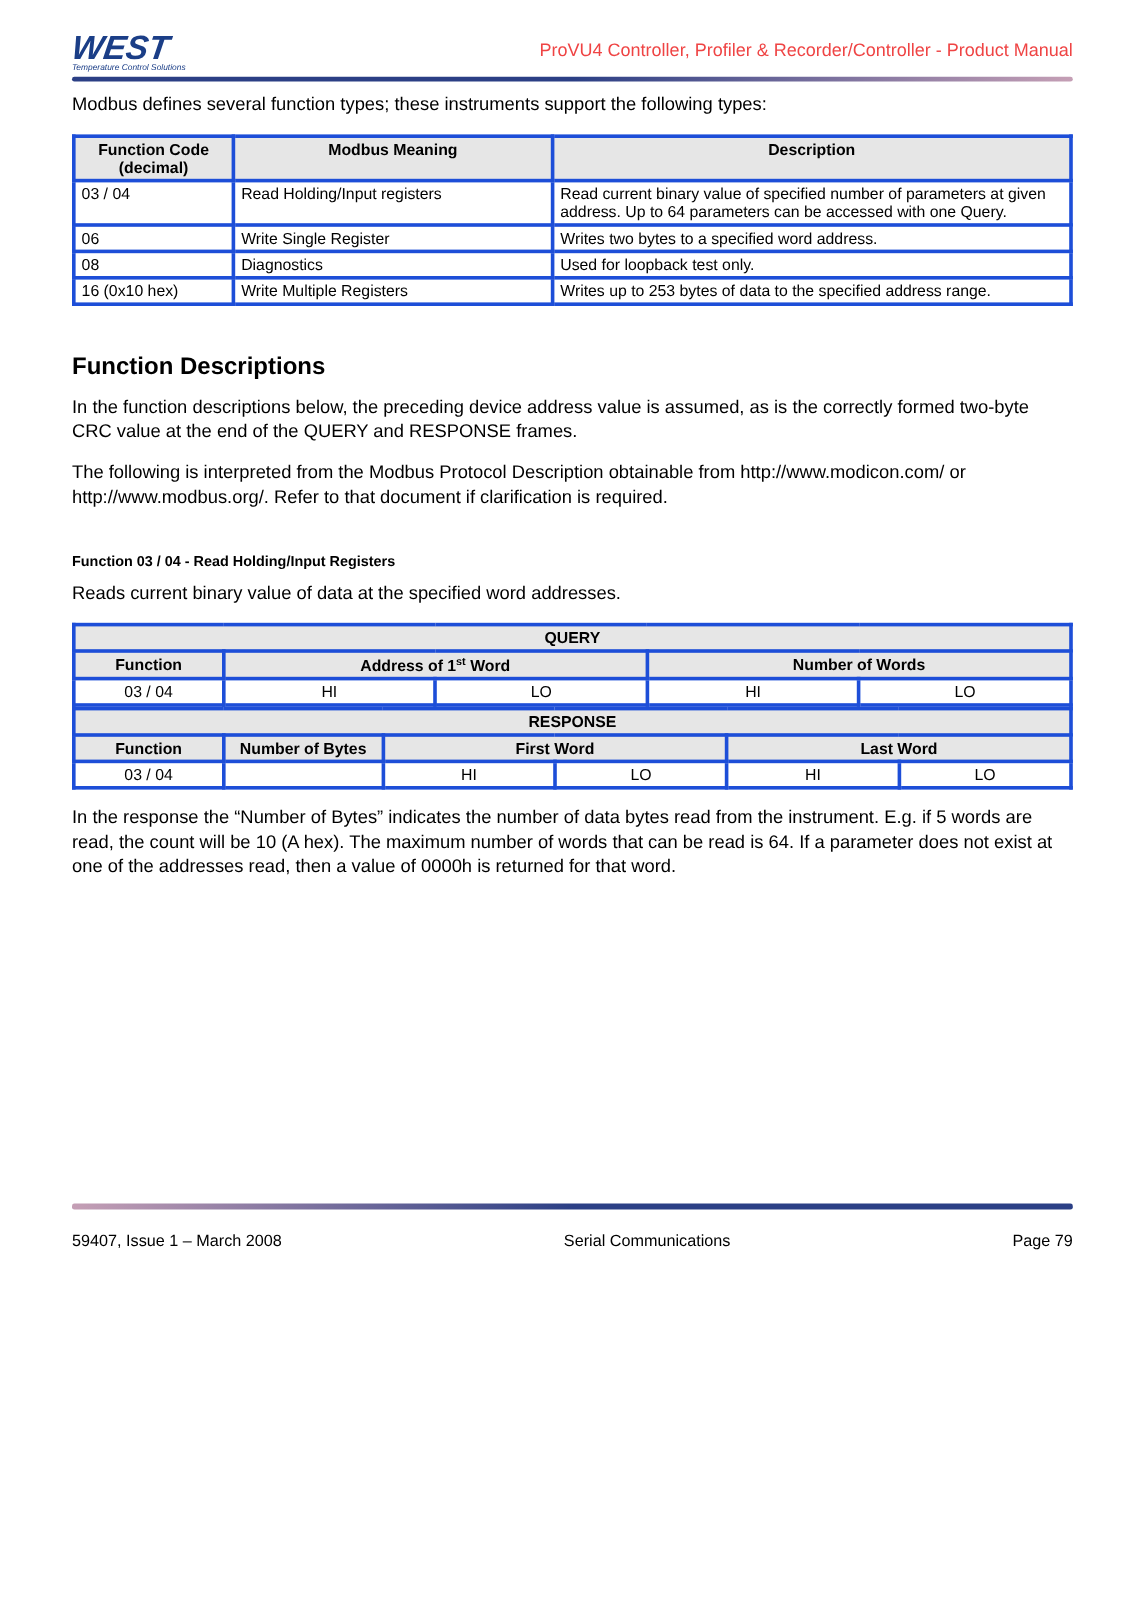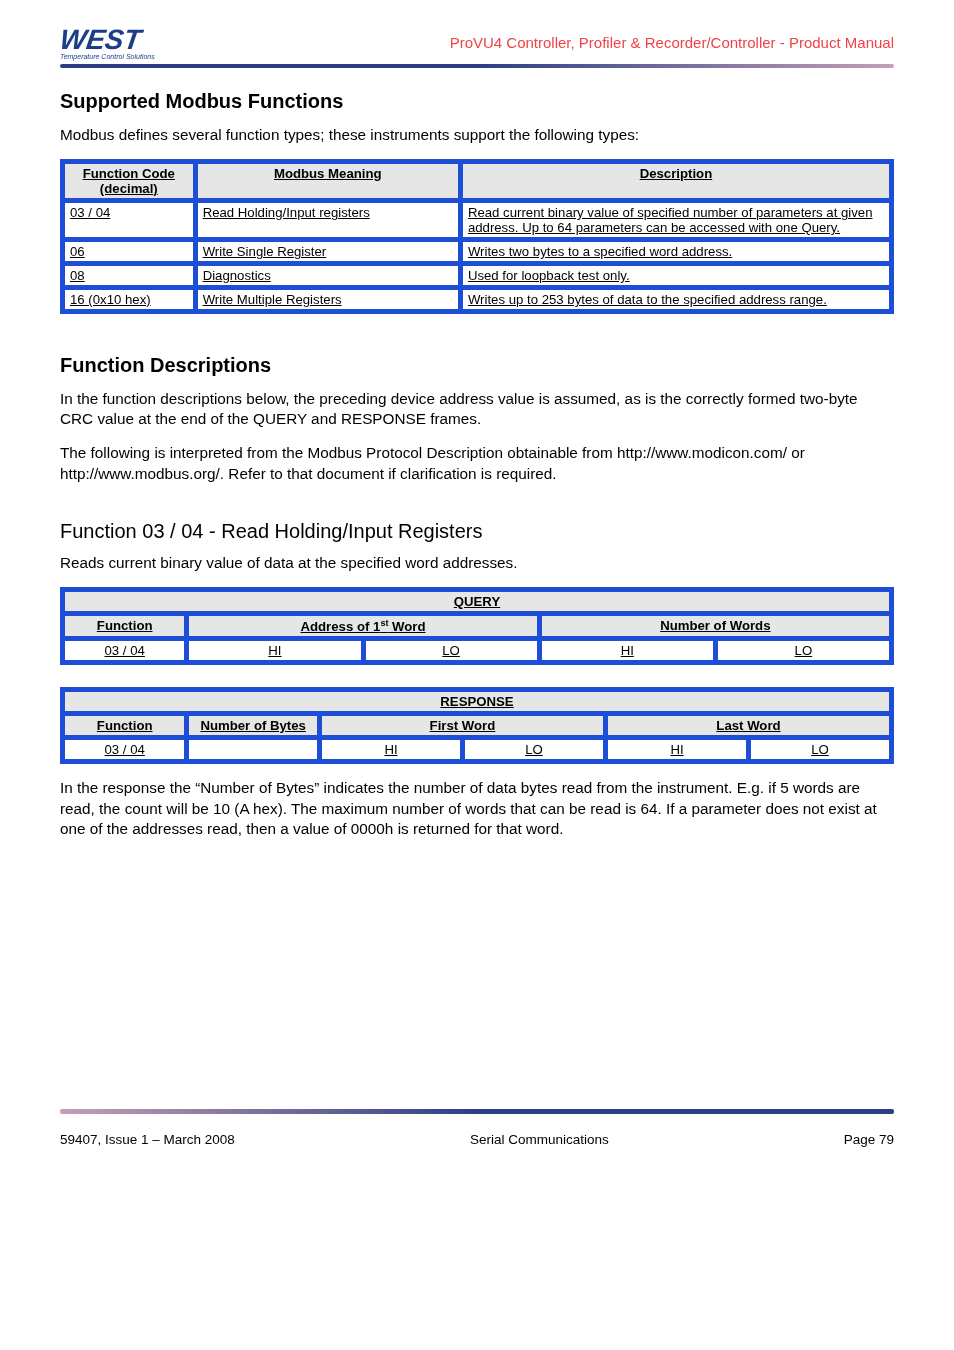--- a/index.html
+++ b/index.html
@@ -53,41 +53,40 @@
     background: linear-gradient(to right, #2b3f85 0%, #2b3f85 50%, #c59fb5 100%);
     border-radius: 2px;
   }
 
   h2.sec {
     font-size: 20px;
     font-weight: bold;
     margin: 22px 0 12px 0;
   }
   h3.sub {
-    font-size: 20px;
-    font-weight: normal;
+    font-size: 12px;
+    font-weight: bold;
     margin: 36px 0 10px 0;
   }
   p.body {
     font-size: 15.3px;
     line-height: 1.32;
     margin: 10px 0 14px 0;
   }
 
   table.tbl {
     border-collapse: collapse;
     width: 100%;
     font-size: 13.2px;
   }
   table.tbl th, table.tbl td {
-    border: 5px solid #1d4ed8;
+    border: 3px solid #1d4ed8;
     padding: 2px 5px;
     vertical-align: top;
     text-align: left;
-    text-decoration: underline;
   }
   table.tbl th {
     background: #e6e6e6;
     font-weight: bold;
     text-align: center;
   }
 
   .query-title, .response-title {
     background: #e6e6e6;
     text-align: center;
@@ -137,21 +136,20 @@
 
   <div class="header-row">
     <div class="logo-block">
       <div class="logo-west">WEST</div>
       <div class="logo-tag">Temperature Control Solutions</div>
     </div>
     <div class="doc-title">ProVU4 Controller, Profiler &amp; Recorder/Controller - Product Manual</div>
   </div>
   <hr class="header-rule">
 
-  <h2 class="sec">Supported Modbus Functions</h2>
   <p class="body">Modbus defines several function types; these instruments support the following types:</p>
 
   <table class="tbl">
     <colgroup>
         <col class="fc">
         <col class="mm">
         <col class="ds">
       </colgroup>
     <tbody>
         <tr>
@@ -209,21 +207,21 @@
     <tr>
       <td class="ctr">03 / 04</td>
       <td class="ctr">HI</td>
       <td class="ctr">LO</td>
       <td class="ctr">HI</td>
       <td class="ctr">LO</td>
     </tr>
   </tbody>
     </table>
 
-  <table class="tbl" style="margin-top:22px">
+  <table class="tbl" style="margin-top:0">
     <colgroup>
         <col class="r1">
         <col class="r2">
         <col class="r3">
         <col class="r4">
         <col class="r5">
         <col class="r6">
       </colgroup>
     <tbody>
         <tr>

